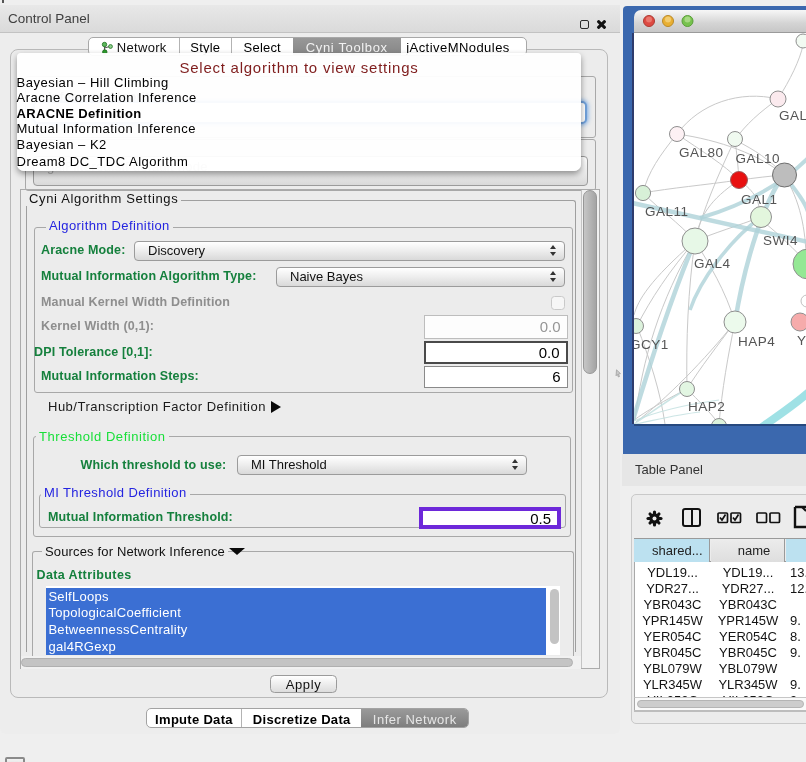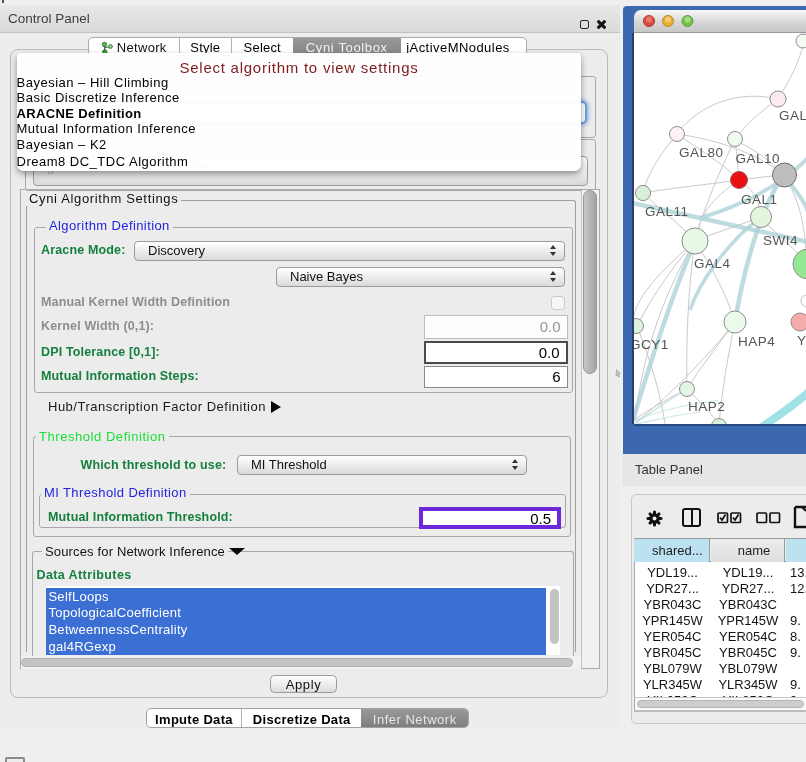--- a/index.html
+++ b/index.html
@@ -68,30 +68,31 @@
 
   <div class="gbox" style="left:33.5px;top:222px;width:539px;height:166px;"></div>
   <div class="gtitle" style="left:46px;top:213px;color:#2424e0;letter-spacing:0.4px;">Algorithm Definition</div>
 
   <div class="lbl abs" style="left:41px;top:238.3px;">Aracne Mode:</div>
   <div class="combo abs" style="left:134px;top:236px;width:430.5px;height:19.5px;">
     <div class="combotext" style="left:13px;">Discovery</div>
     <div class="arr arrup"></div>
       <div class="arr arrdn"></div>
   </div>
+  <div class="lbl abs" style="left:41px;top:264.3px;">Mutual Information Algorithm Type:</div>
   <div class="combo abs" style="left:276px;top:262px;width:288.5px;height:19.5px;">
     <div class="combotext" style="left:13px;">Naive Bayes</div>
     <div class="arr arrup"></div>
       <div class="arr arrdn"></div>
   </div>
   <div class="glbl abs" style="left:41px;top:289.8px;">Manual Kernel Width Definition</div>
   <div class="abs" style="left:550.5px;top:291px;width:14px;height:14px;background:#f6f6f6;border:1px solid #c9c9c9;border-radius:3.5px;"></div>
   <div class="glbl abs" style="left:41px;top:314.3px;">Kernel Width (0,1):</div>
   <div class="field" style="left:424px;top:310px;width:143.5px;height:23.5px;border:1px solid #bdbdbd;color:#969696;background:#fdfdfd;font-size:15px;">0.0</div>
-  <div class="lbl abs" style="left:41px;top:339.8px;">DPI Tolerance [0,1]:</div>
+  <div class="lbl abs" style="left:34px;top:339.8px;">DPI Tolerance [0,1]:</div>
   <div class="field" style="left:424px;top:335.5px;width:143.5px;height:23px;border:2px solid #4a4a4a;color:#000;font-size:15px;">0.0</div>
   <div class="lbl abs" style="left:41px;top:364.3px;">Mutual Information Steps:</div>
   <div class="field" style="left:424px;top:360.5px;width:143.5px;height:22.5px;border:1px solid #8a8a8a;color:#000;font-size:15px;">6</div>
 
   <div class="abs" style="left:48px;top:394px;font-size:13px;color:#1a1a1a;letter-spacing:0.5px;">Hub/Transcription Factor Definition</div>
   <div class="abs" style="left:270.5px;top:396px;width:0;height:0;border-top:6px solid transparent;border-bottom:6px solid transparent;border-left:10px solid #0a0a0a;"></div>
 
   <div class="gbox" style="left:32.5px;top:430.5px;width:538px;height:101px;"></div>
   <div class="gtitle" style="left:36px;top:423.5px;color:#17df38;letter-spacing:0.55px;">Threshold Definition</div>
   <div class="lbl abs" style="left:80.5px;top:452.8px;">Which threshold to use:</div>
@@ -120,21 +121,21 @@
   <div class="abs" style="left:146px;top:702.5px;width:323px;height:20px;background:#fff;border:1px solid #a3a3a3;border-radius:5px;display:flex;overflow:hidden;">
     <div class="seg" style="width:95.5px;font-weight:bold;letter-spacing:0.3px;border-right:1px solid #b3b3b3;">Impute Data</div>
     <div class="seg" style="width:120.3px;font-weight:bold;letter-spacing:0.3px;">Discretize Data</div>
     <div class="seg" style="width:107.2px;background:linear-gradient(#9a9a9a,#7e7e7e);color:#e6e6e6;letter-spacing:0.5px;">Infer Network</div>
   </div>
 </div>
 
 <div class="abs" style="left:17px;top:52.5px;width:564px;height:118.5px;background:rgba(255,255,255,0.95);border-radius:4px 4px 7px 7px;box-shadow:0 3px 6px rgba(0,0,0,0.40);"></div>
 <div class="abs" style="left:17px;top:58.5px;width:564px;height:16px;font-size:15px;color:#7f1d1d;text-align:center;letter-spacing:0.75px;">Select algorithm to view settings</div>
 <div class="popitem" style="top:75px;">Bayesian – Hill Climbing</div>
-<div class="popitem" style="top:89.5px;">Basic Discretize Inference</div>
+<div class="popitem" style="top:89.5px;">Aracne Correlation Inference</div>
 <div class="popitem" style="top:105.5px;font-weight:bold;letter-spacing:0.35px;">ARACNE Definition</div>
 <div class="popitem" style="top:121px;">Mutual Information Inference</div>
 <div class="popitem" style="top:137px;">Bayesian – K2</div>
 <div class="popitem" style="top:153.5px;">Dream8 DC_TDC Algorithm</div>
 
 <div class="abs" style="left:623px;top:6px;width:183px;height:448px;background:#3b68ae;border-radius:4px 0 0 0;"></div>
 <div class="abs" style="left:634px;top:10px;width:172px;height:23px;background:linear-gradient(#f7f7f7,#d4d4d4 60%,#c7c7c7);border-bottom:1px solid #9b9b9b;border-radius:7px 0 0 0;"></div>
 <svg class="abs" style="left:634px;top:10px;" width="80" height="23" viewBox="0 0 80 23">
   <circle cx="15" cy="11" r="5.5" fill="#dd4a42" stroke="#ad3a33" stroke-width="1"></circle>
   <circle cx="15" cy="9.5" r="3" fill="#f08a80" opacity="0.7"></circle>

